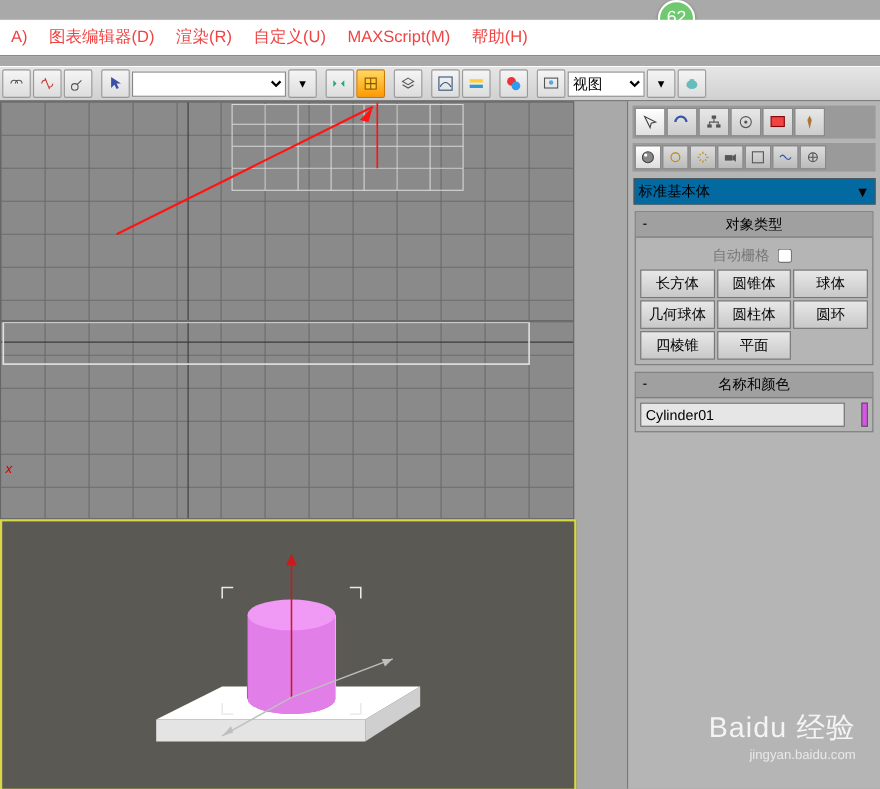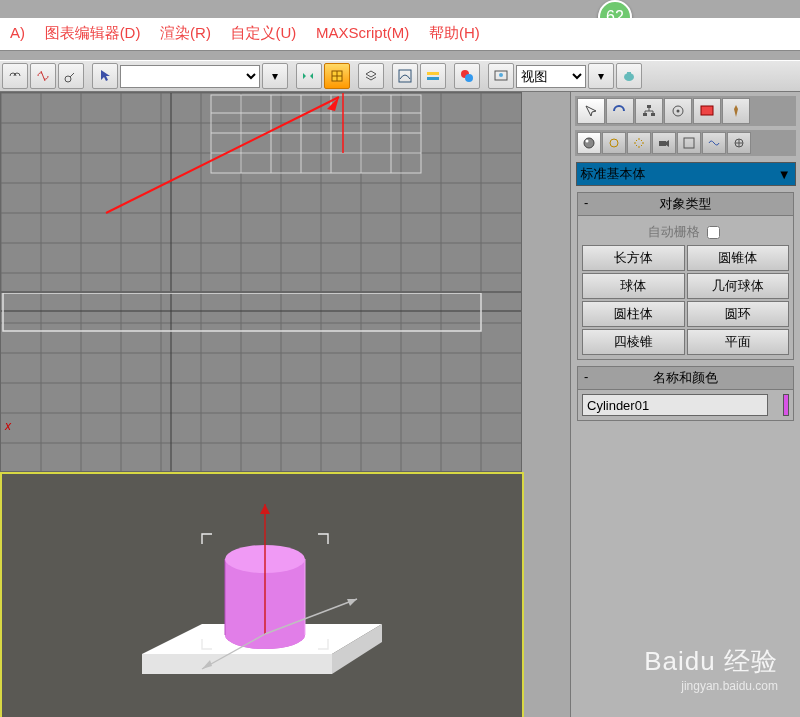--- a/index.html
+++ b/index.html
@@ -22,21 +22,21 @@
 .panel-sub{display:flex;gap:1px;margin-bottom:6px;padding:2px;background:#9a9a9a}
 .psub{width:22px;height:20px;border:1px solid #888;background:linear-gradient(#ddd,#bbb);display:flex;align-items:center;justify-content:center;font-size:11px}
 .psub.act{background:linear-gradient(#fff,#dcdcdc)}
 .dd{width:210px;height:22px;border:1px solid #555;background:#0369a1;margin:4px auto;display:flex;align-items:center;padding:0 4px;justify-content:space-between}
 .rollout{border:1px solid #7a7a7a;margin:6px 2px;background:#b5b5b5}
 .rollout-h{background:#a0a0a0;border-bottom:1px solid #7a7a7a;font-size:13px;text-align:center;padding:2px 0;position:relative}
 .rollout-h .min{position:absolute;left:6px}
 .rollout-b{padding:4px}
 .autog{text-align:center;color:#777;padding:3px 0}
 .autog input{vertical-align:middle}
-.objgrid{display:grid;grid-template-columns:1fr 1fr;gap:2px}
+.objgrid{display:grid;grid-template-columns:1fr 1fr 1fr;gap:2px}
 .obtn{border:1px solid #777;background:linear-gradient(#e8e8e8,#c8c8c8);text-align:center;padding:3px 0;font-size:13px}
 .ncrow{display:flex;align-items:center;gap:15px}
 .ncrow input[type=text]{flex:1;height:20px;border:1px solid #666;background:#e6e6e6;padding:0 4px;font-size:13px}
 .swatch{width:22px;height:20px;background:#d854e6;border:1px solid #555}
 .badge{position:absolute;top:0px;right:168px;width:30px;height:30px;border-radius:50%;background:#6fc96f;border:2px solid #fff;color:#fff;font-size:16px;display:flex;align-items:center;justify-content:center;box-shadow:0 1px 3px rgba(0,0,0,.4)}
 .wm{position:absolute;right:22px;bottom:24px;text-align:right;color:rgba(255,255,255,.85);font-family:Arial}
 .wm .b{font-size:26px;font-weight:normal;letter-spacing:1px}
 .wm .s{font-size:12px;color:rgba(255,255,255,.7)}
 .axislbl{position:absolute;color:#c00;font-size:12px;font-style:italic}
 </style>

